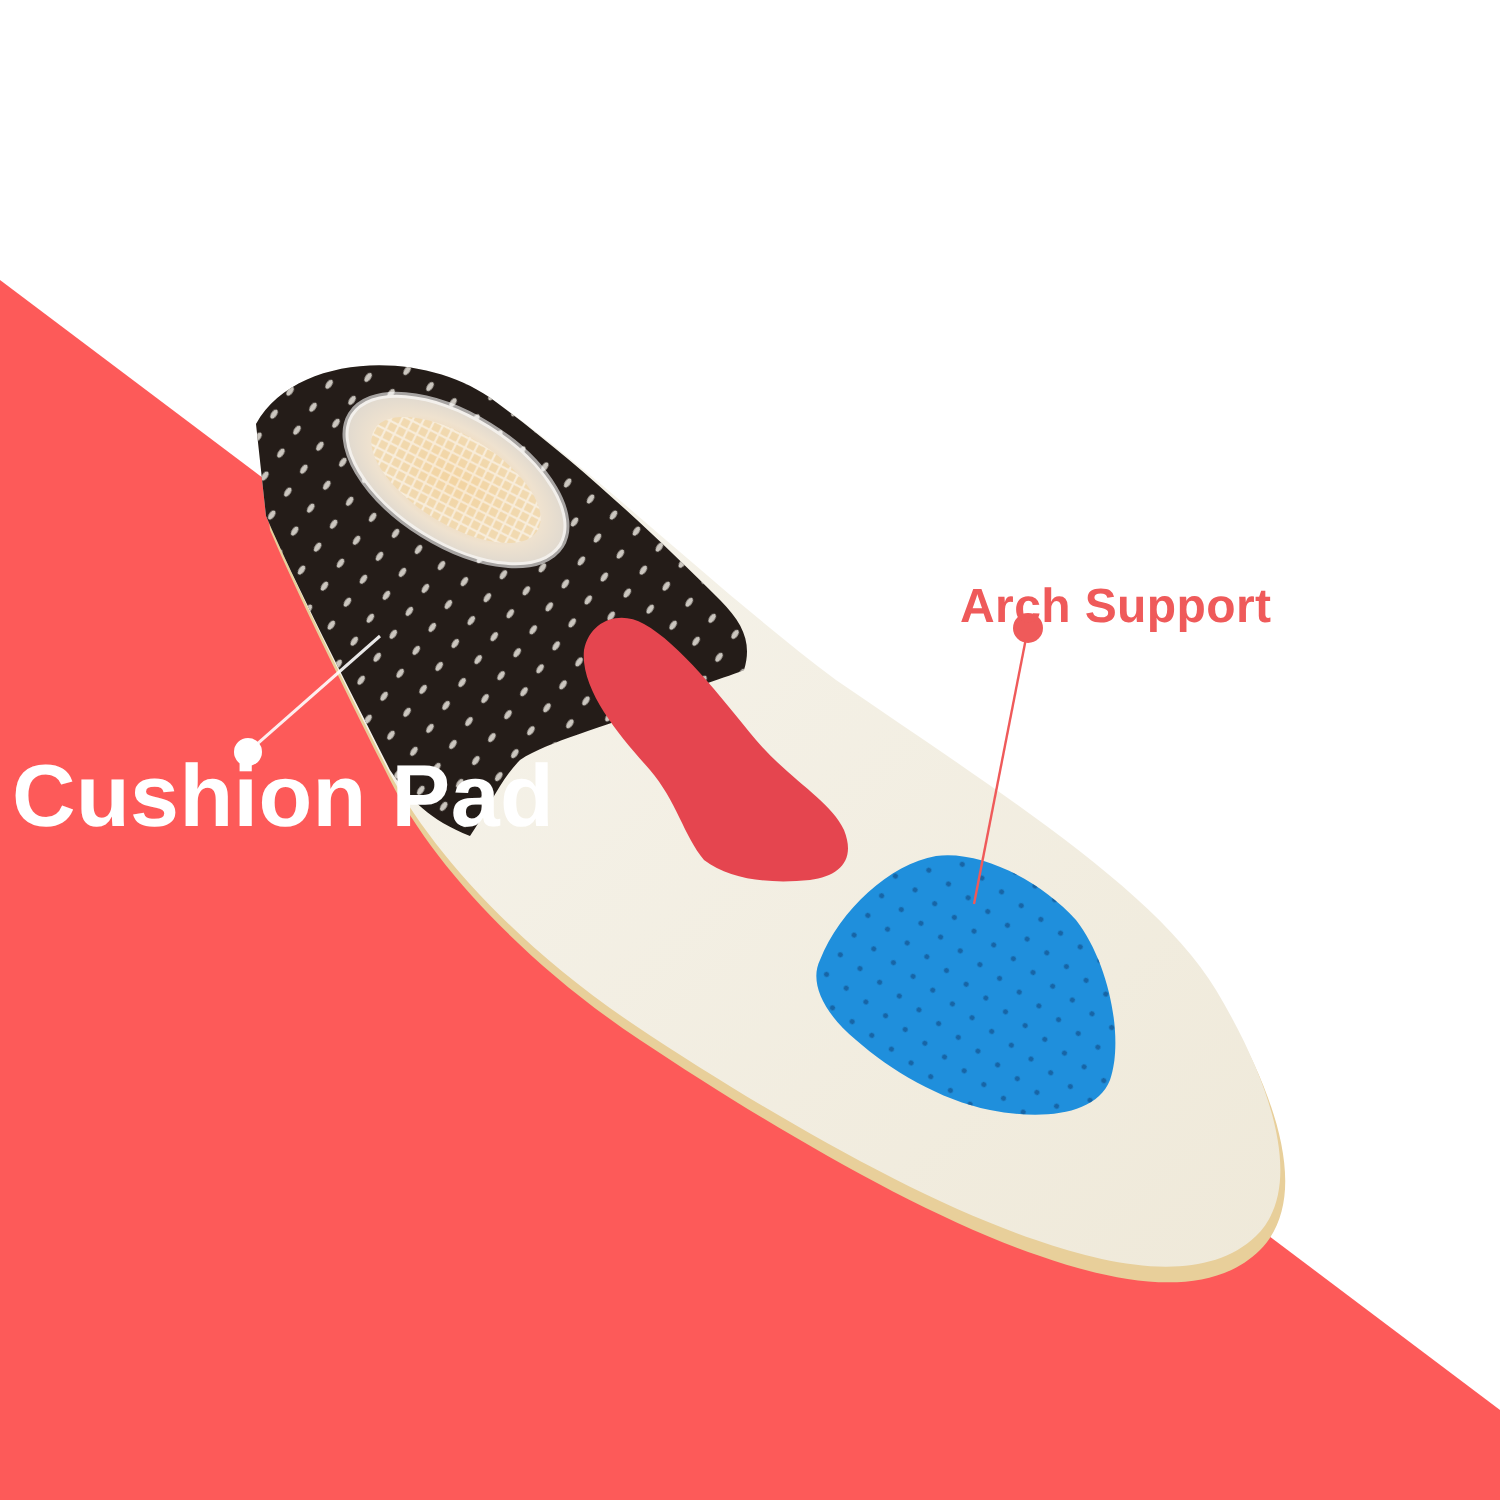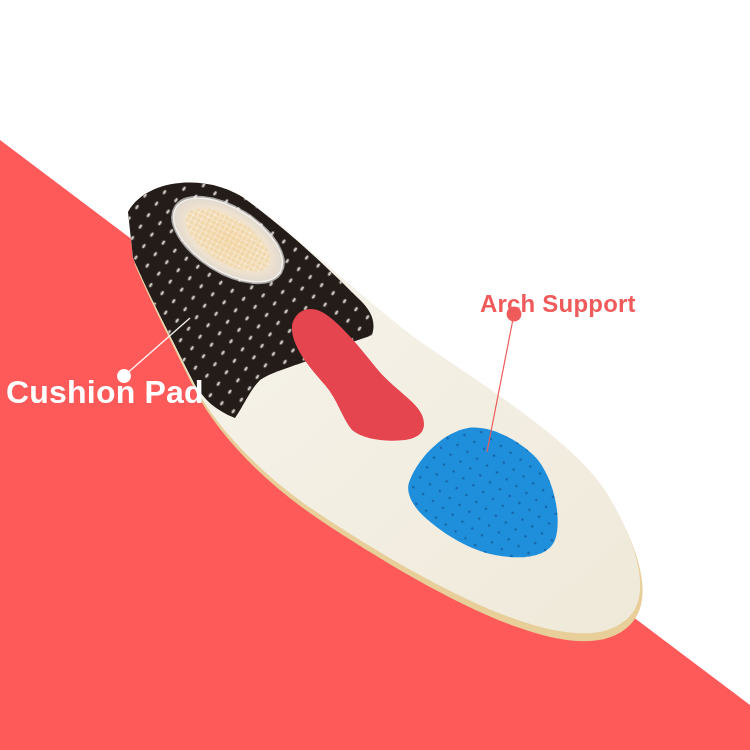--- a/index.html
+++ b/index.html
@@ -1,19 +1,19 @@
 <!DOCTYPE html>
 <html><head>
 <meta charset="utf-8">
 <style>
   html, body { margin: 0; padding: 0; }
   body { width: 750px; height: 750px; overflow: hidden; background: #ffffff; position: relative; font-family: "Liberation Sans", sans-serif; }
   .stage { position: absolute; left: 0; top: 0; width: 750px; height: 750px; }
   .label { position: absolute; font-weight: bold; white-space: nowrap; letter-spacing: 0.2px; }
-  .label-cushion { left: 6px; top: 374px; font-size: 32px; color: #ffffff; }
+  .label-cushion { left: 6px; top: 374px; font-size: 44px; color: #ffffff; }
   .label-arch { left: 480px; top: 258px; font-size: 24px; color: #ef5a5a; margin-top: 32px; }
 </style>
 </head>
 <body>
 
 <div class="stage">
   <svg width="750" height="750" viewBox="0 0 750 750" xmlns="http://www.w3.org/2000/svg">
     <defs>
       <pattern id="perf" x="0" y="0" width="14" height="14" patternUnits="userSpaceOnUse" patternTransform="rotate(35)">
         <ellipse cx="7" cy="7" rx="1.4" ry="2.6" fill="#e8e4dc"></ellipse>

